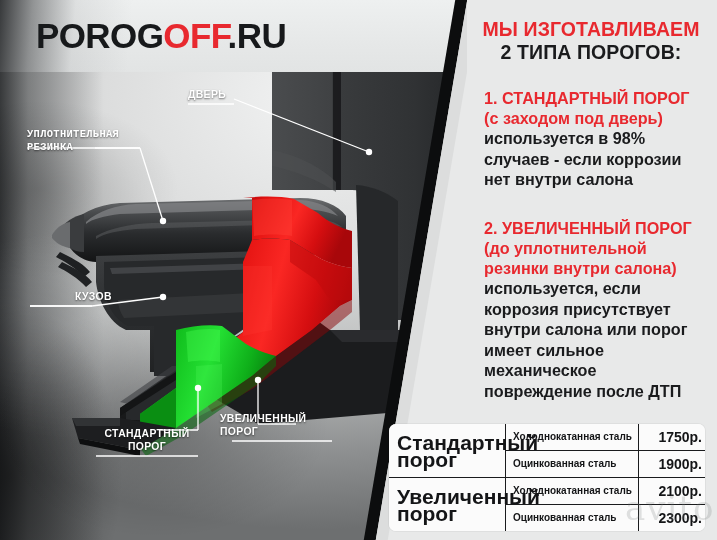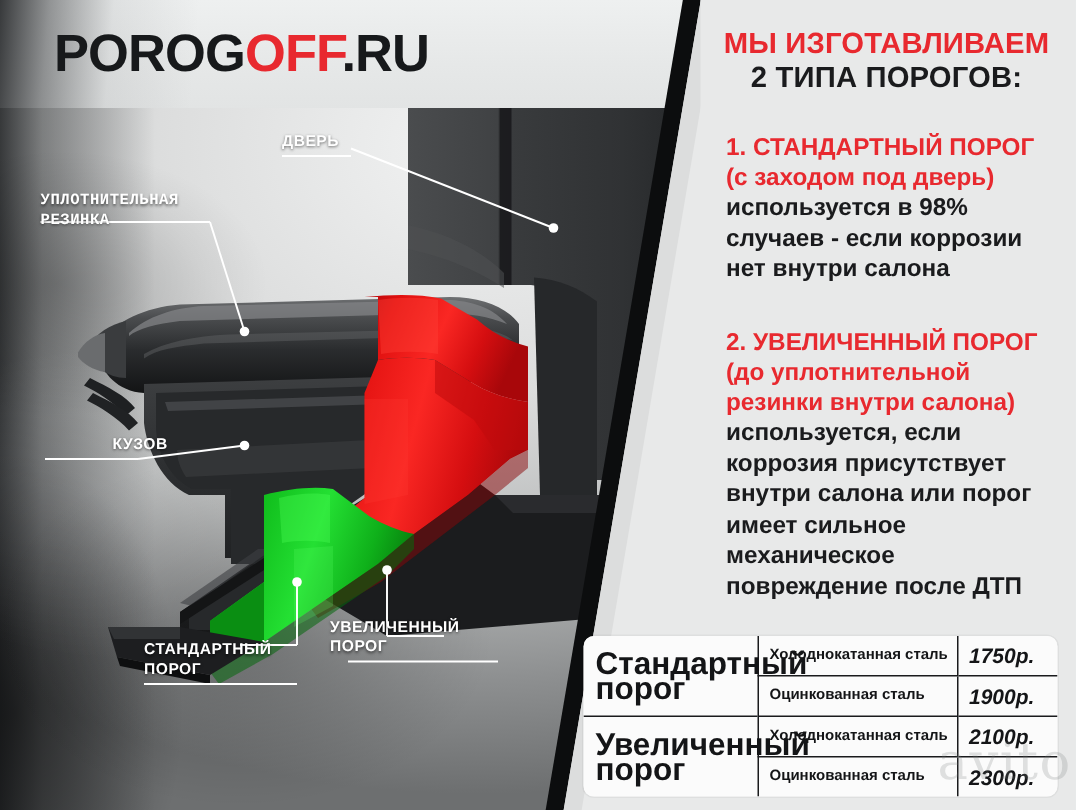--- a/index.html
+++ b/index.html
@@ -89,37 +89,37 @@
   }
   td.c-type{
     width:104px;font-size:21px;line-height:17px;
     padding:6px 4px 6px 8px;border-right:1.4px solid #1a1b1d;
   }
   td.c-mat{
     font-size:10px;line-height:14px;padding:5px 4px 5px 7px;
     border-right:1.4px solid #1a1b1d;
   }
   td.c-price{
-    width:56px;font-size:14px;line-height:16px;padding:5px 3px 5px 7px;text-align:left;font-style:italic;
+    width:56px;font-size:14px;line-height:16px;padding:5px 3px 5px 7px;text-align:right;
   }
   tr.rule td{border-top:1.4px solid #1a1b1d;}
   tr.rule-thin td.c-mat, tr.rule-thin td.c-price{border-top:1.4px solid #1a1b1d;}
 
   
   .wm{
     position:absolute;left:584px;top:488px;z-index:13;
     font-size:34px;font-weight:normal;color:rgba(120,122,124,.22);
     letter-spacing:1px;pointer-events:none;font-family:"DejaVu Serif",serif;margin-left:41px;
   }
 
   
   .callout{position:absolute;z-index:7;color:#ffffff;font-weight:bold;
            font-size:10.4px;line-height:12.6px;letter-spacing:.35px;
            text-shadow:0 1px 2px rgba(0,0,0,.55);}
-  .callout.r{text-align:left;}
+  .callout.r{text-align:center;}
 </style>
 </head>
 <body>
 
 <div id="stage">
 
   <div id="leftpanel">
     <div class="bg-base"></div>
     <div class="bg-sheen"></div>
     <div class="header-band"></div>

